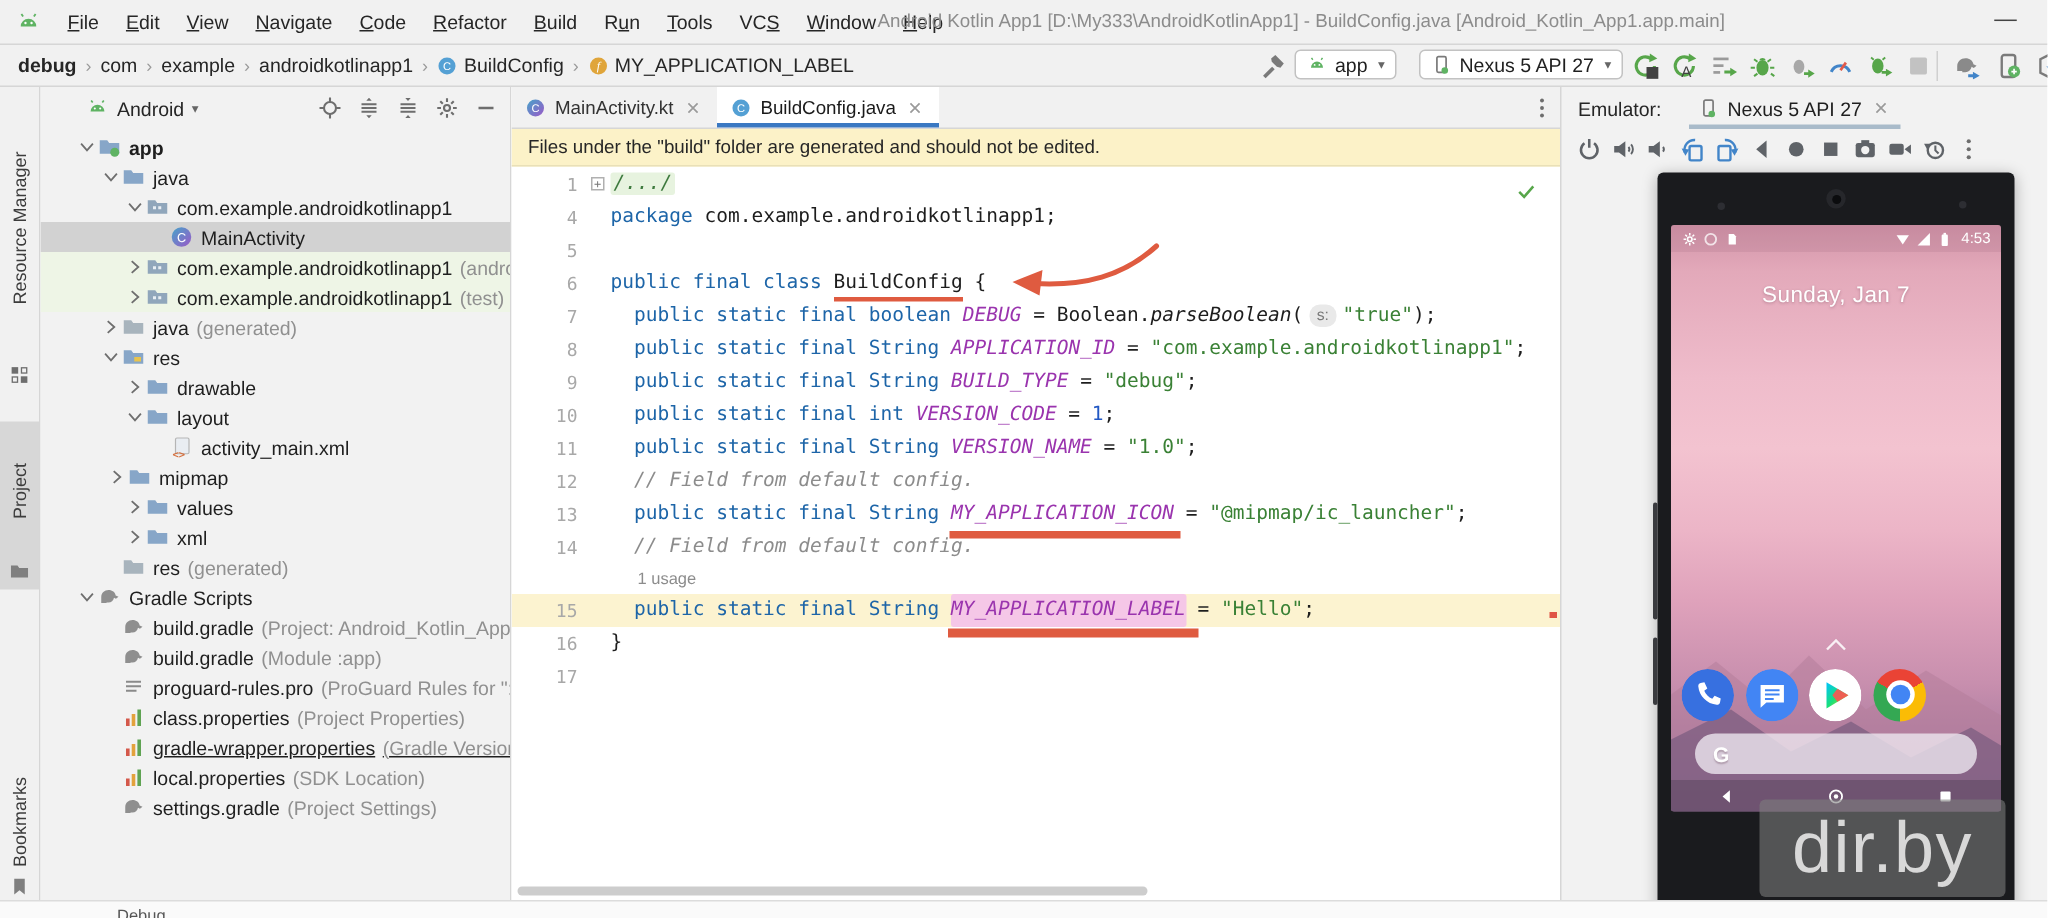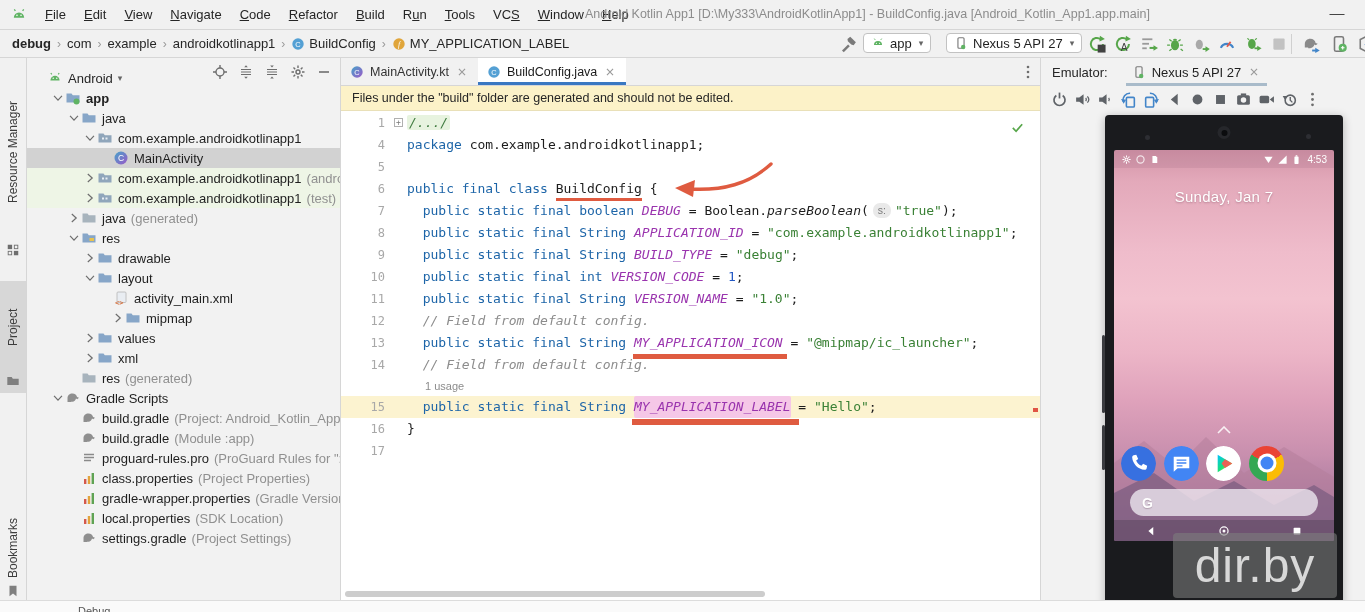--- a/index.html
+++ b/index.html
@@ -39,21 +39,21 @@
   .stripe-btn{position:absolute;left:0;width:26px}
   .stripe-btn.active{background:#d7d7d7}
   .stripe-label{position:absolute;left:0;top:4px;bottom:24px;width:26px;
       writing-mode:vertical-rl;transform:rotate(180deg);text-align:center;
       font-size:12px;color:#3c3c3c;white-space:nowrap;line-height:26px}
   .stripe-icon{position:absolute;left:6px;bottom:5px;width:14px;height:14px}
 
   
   .project{position:absolute;left:27px;top:58px;width:314px;height:542px;background:#f2f2f2;
            border-right:1px solid #d6d6d6;box-sizing:border-box;overflow:hidden}
-  .proj-header{position:absolute;left:8px;top:0;right:0;height:28px;display:flex;align-items:flex-end}
+  .proj-header{position:absolute;left:18px;top:0;right:0;height:28px;display:flex;align-items:center}
   .proj-sel{display:flex;align-items:center;gap:5px;margin-left:12px;color:#262626}
   .proj-actions{position:absolute;right:8px;top:6px;display:flex;align-items:center;gap:10px}
   .tree{position:absolute;left:0;top:30px;right:0;bottom:0}
   .trow{display:flex;align-items:center;height:20px;white-space:nowrap}
   .trow.sel{background:#d2d2d2}
   .trow.green{background:#eef5e6}
   .trow .chev{width:14px;height:14px;flex:none}
   .trow .lbl{margin-left:5px}
   .trow.bold .lbl{font-weight:bold}
   .trow .ann{color:#909090;margin-left:5px}
@@ -510,21 +510,21 @@
       <div class="trow" style="padding-left: 72px;">
         <span class="chev"></span>
         <span class="icon16">
           <svg viewBox="0 0 16 16">
             <rect x="4" y="2" width="9" height="10.5" rx="1" fill="#e9edf2" stroke="#b5b5b5" stroke-width=".8"></rect>
             <text x="2" y="15" font-size="7" font-weight="bold" font-family="monospace" fill="#d4703f">&lt;&gt;</text>
           </svg>
         </span>
         <span class="lbl">activity_main.xml</span>
       </div>
-      <div class="trow" style="padding-left: 84px;">
+      <div class="trow" style="padding-left: 44px;">
         <span class="chev"><svg viewBox="0 0 16 16">
             <path d="M5.5 3.5 10.5 8l-5 4.5" fill="none" stroke="#6e6e6e" stroke-width="1.4"></path>
           </svg></span>
         <span class="icon16">
           <svg viewBox="0 0 16 16">
             <path d="M1.5 3.5h5l1.3 1.8h6.7v7.2h-13z" fill="#87a6c8"></path>
           </svg>
         </span>
         <span class="lbl">mipmap</span>
       </div>
@@ -606,21 +606,21 @@
         <span class="icon16">
           <svg viewBox="0 0 16 16">
             <rect x="3" y="9" width="2.4" height="5" fill="#d4584a"></rect>
             <rect x="6.8" y="6" width="2.4" height="8" fill="#e2a23c"></rect>
             <rect x="10.6" y="3" width="2.4" height="11" fill="#5fa353"></rect>
           </svg>
         </span>
         <span class="lbl">class.properties</span>
         <span class="ann">(Project Properties)</span>
       </div>
-      <div class="trow" style="padding-left: 40px;">
+      <div class="trow" style="padding-left: 40px; text-decoration: underline;">
         <span class="chev"></span>
         <span class="icon16">
           <svg viewBox="0 0 16 16">
             <rect x="3" y="9" width="2.4" height="5" fill="#d4584a"></rect>
             <rect x="6.8" y="6" width="2.4" height="8" fill="#e2a23c"></rect>
             <rect x="10.6" y="3" width="2.4" height="11" fill="#5fa353"></rect>
           </svg>
         </span>
         <span class="lbl">gradle-wrapper.properties</span>
         <span class="ann">(Gradle Version)</span>

